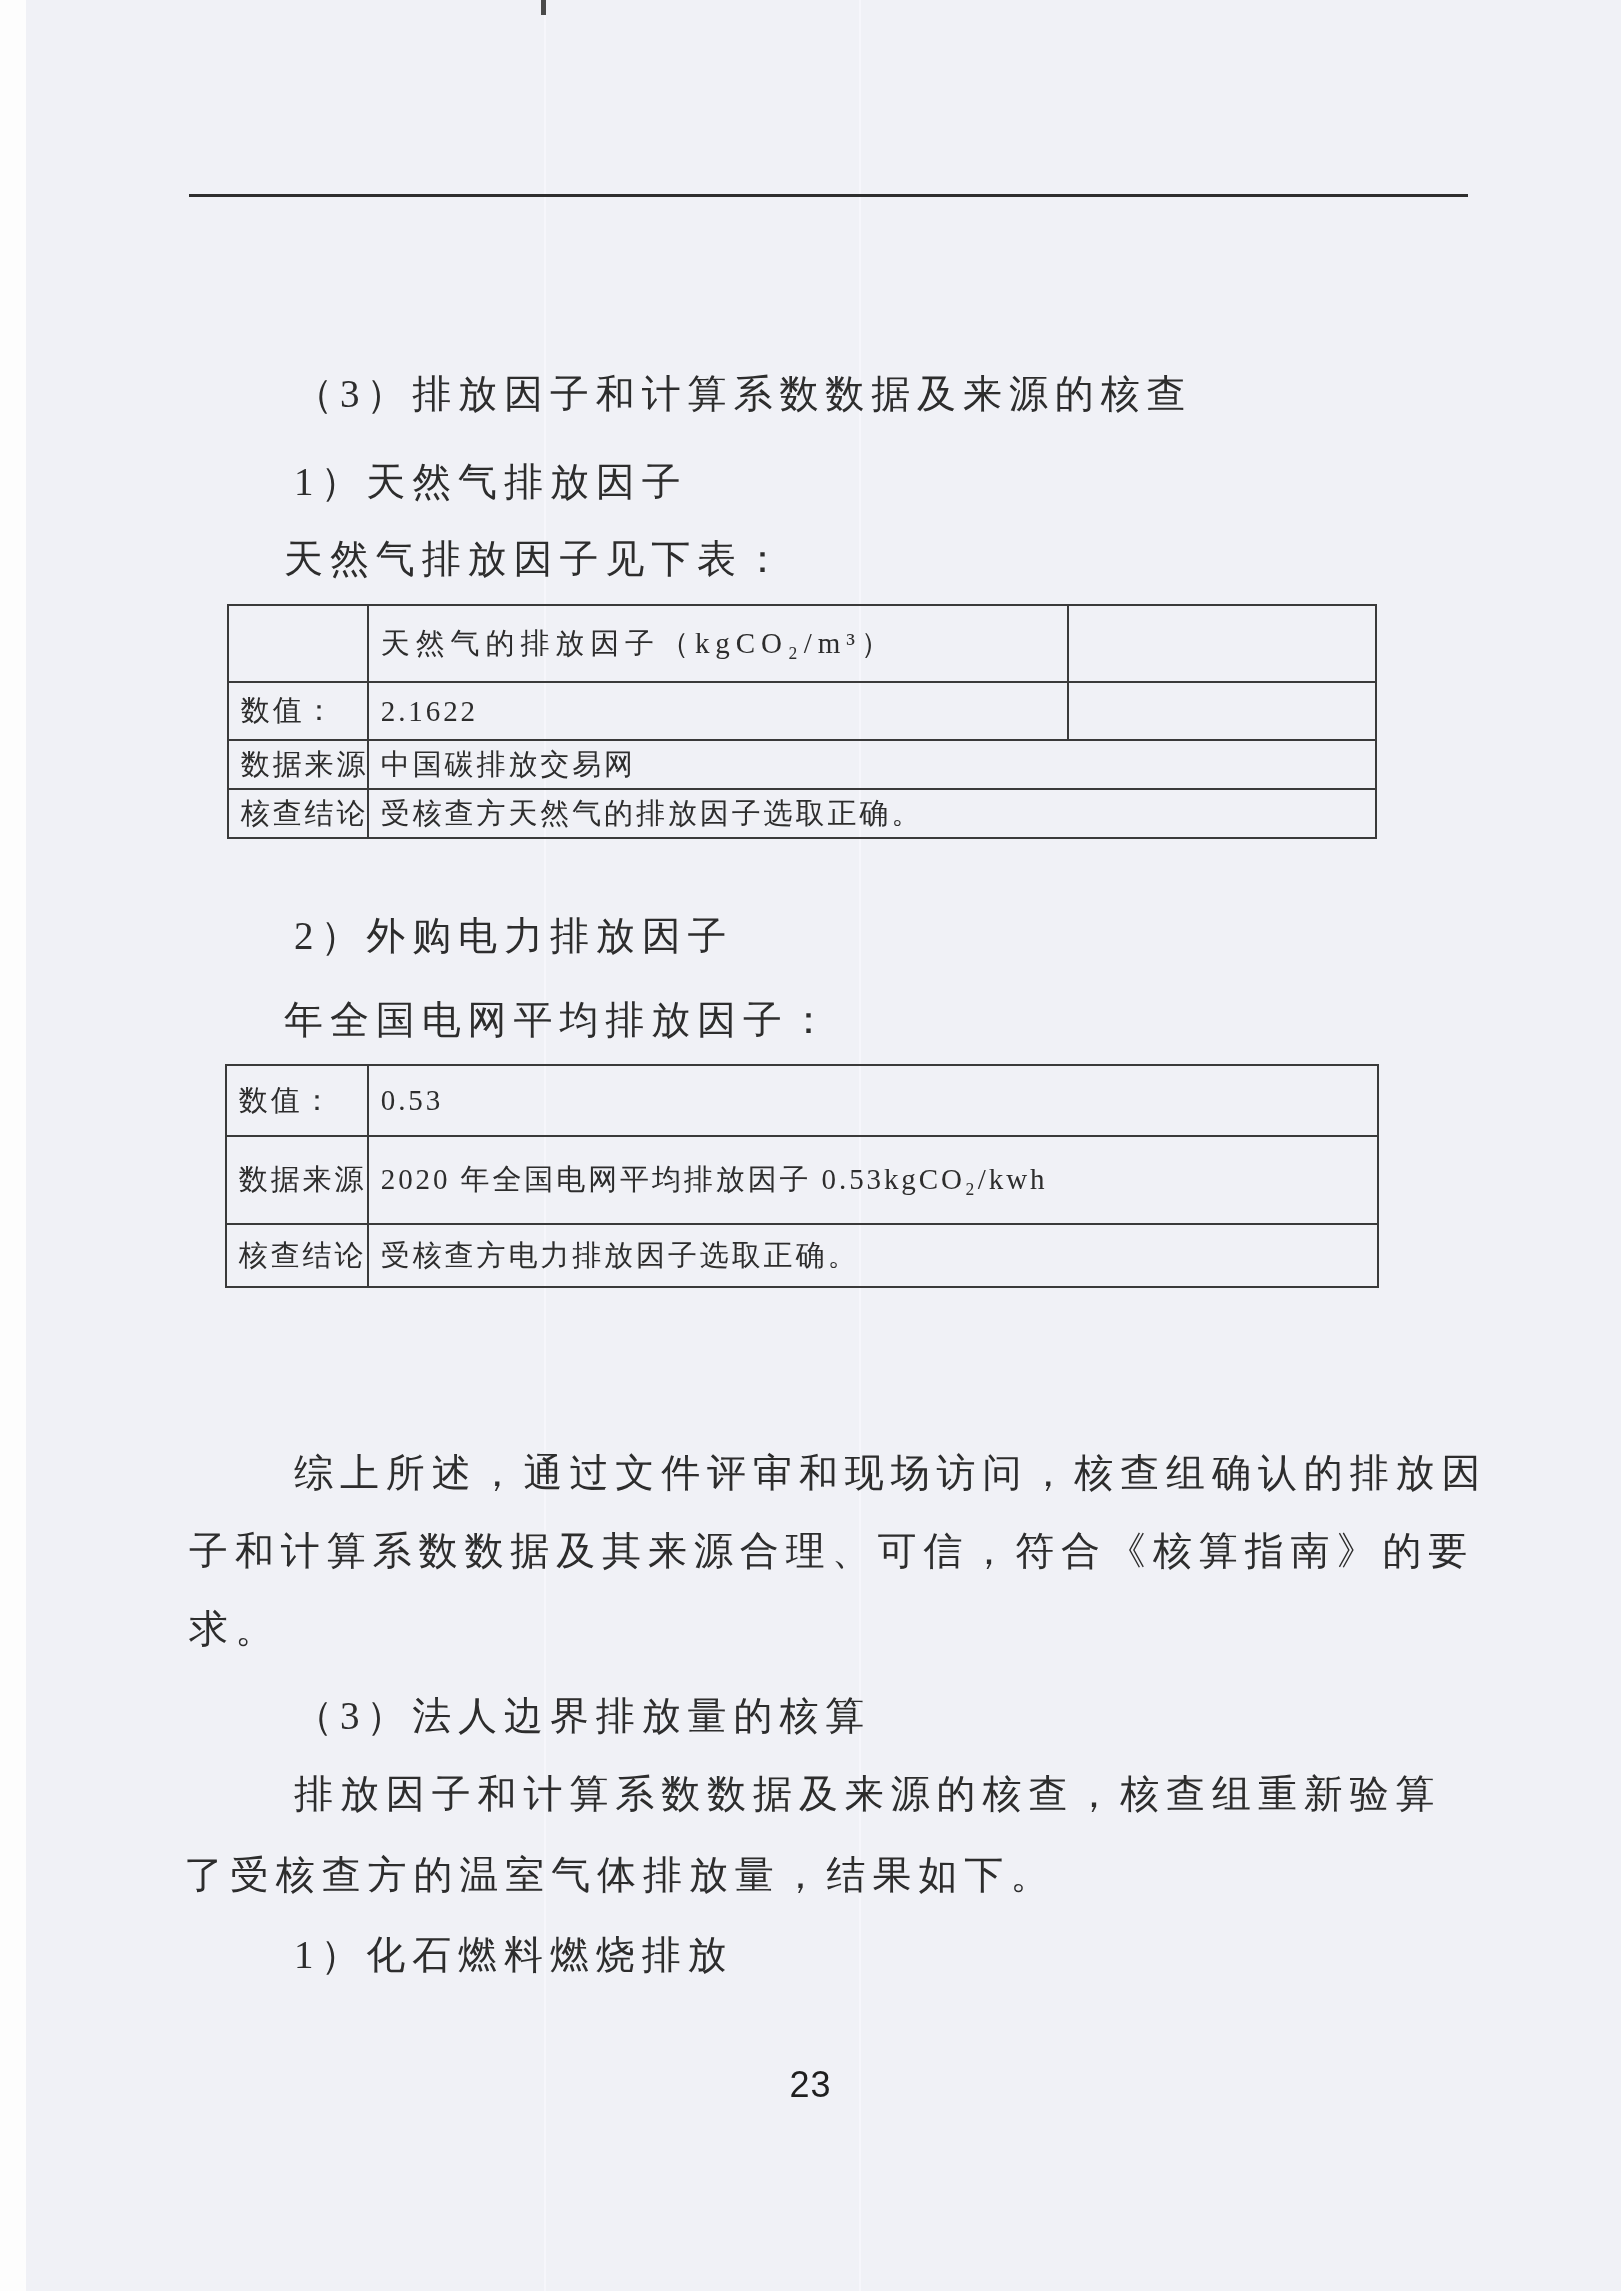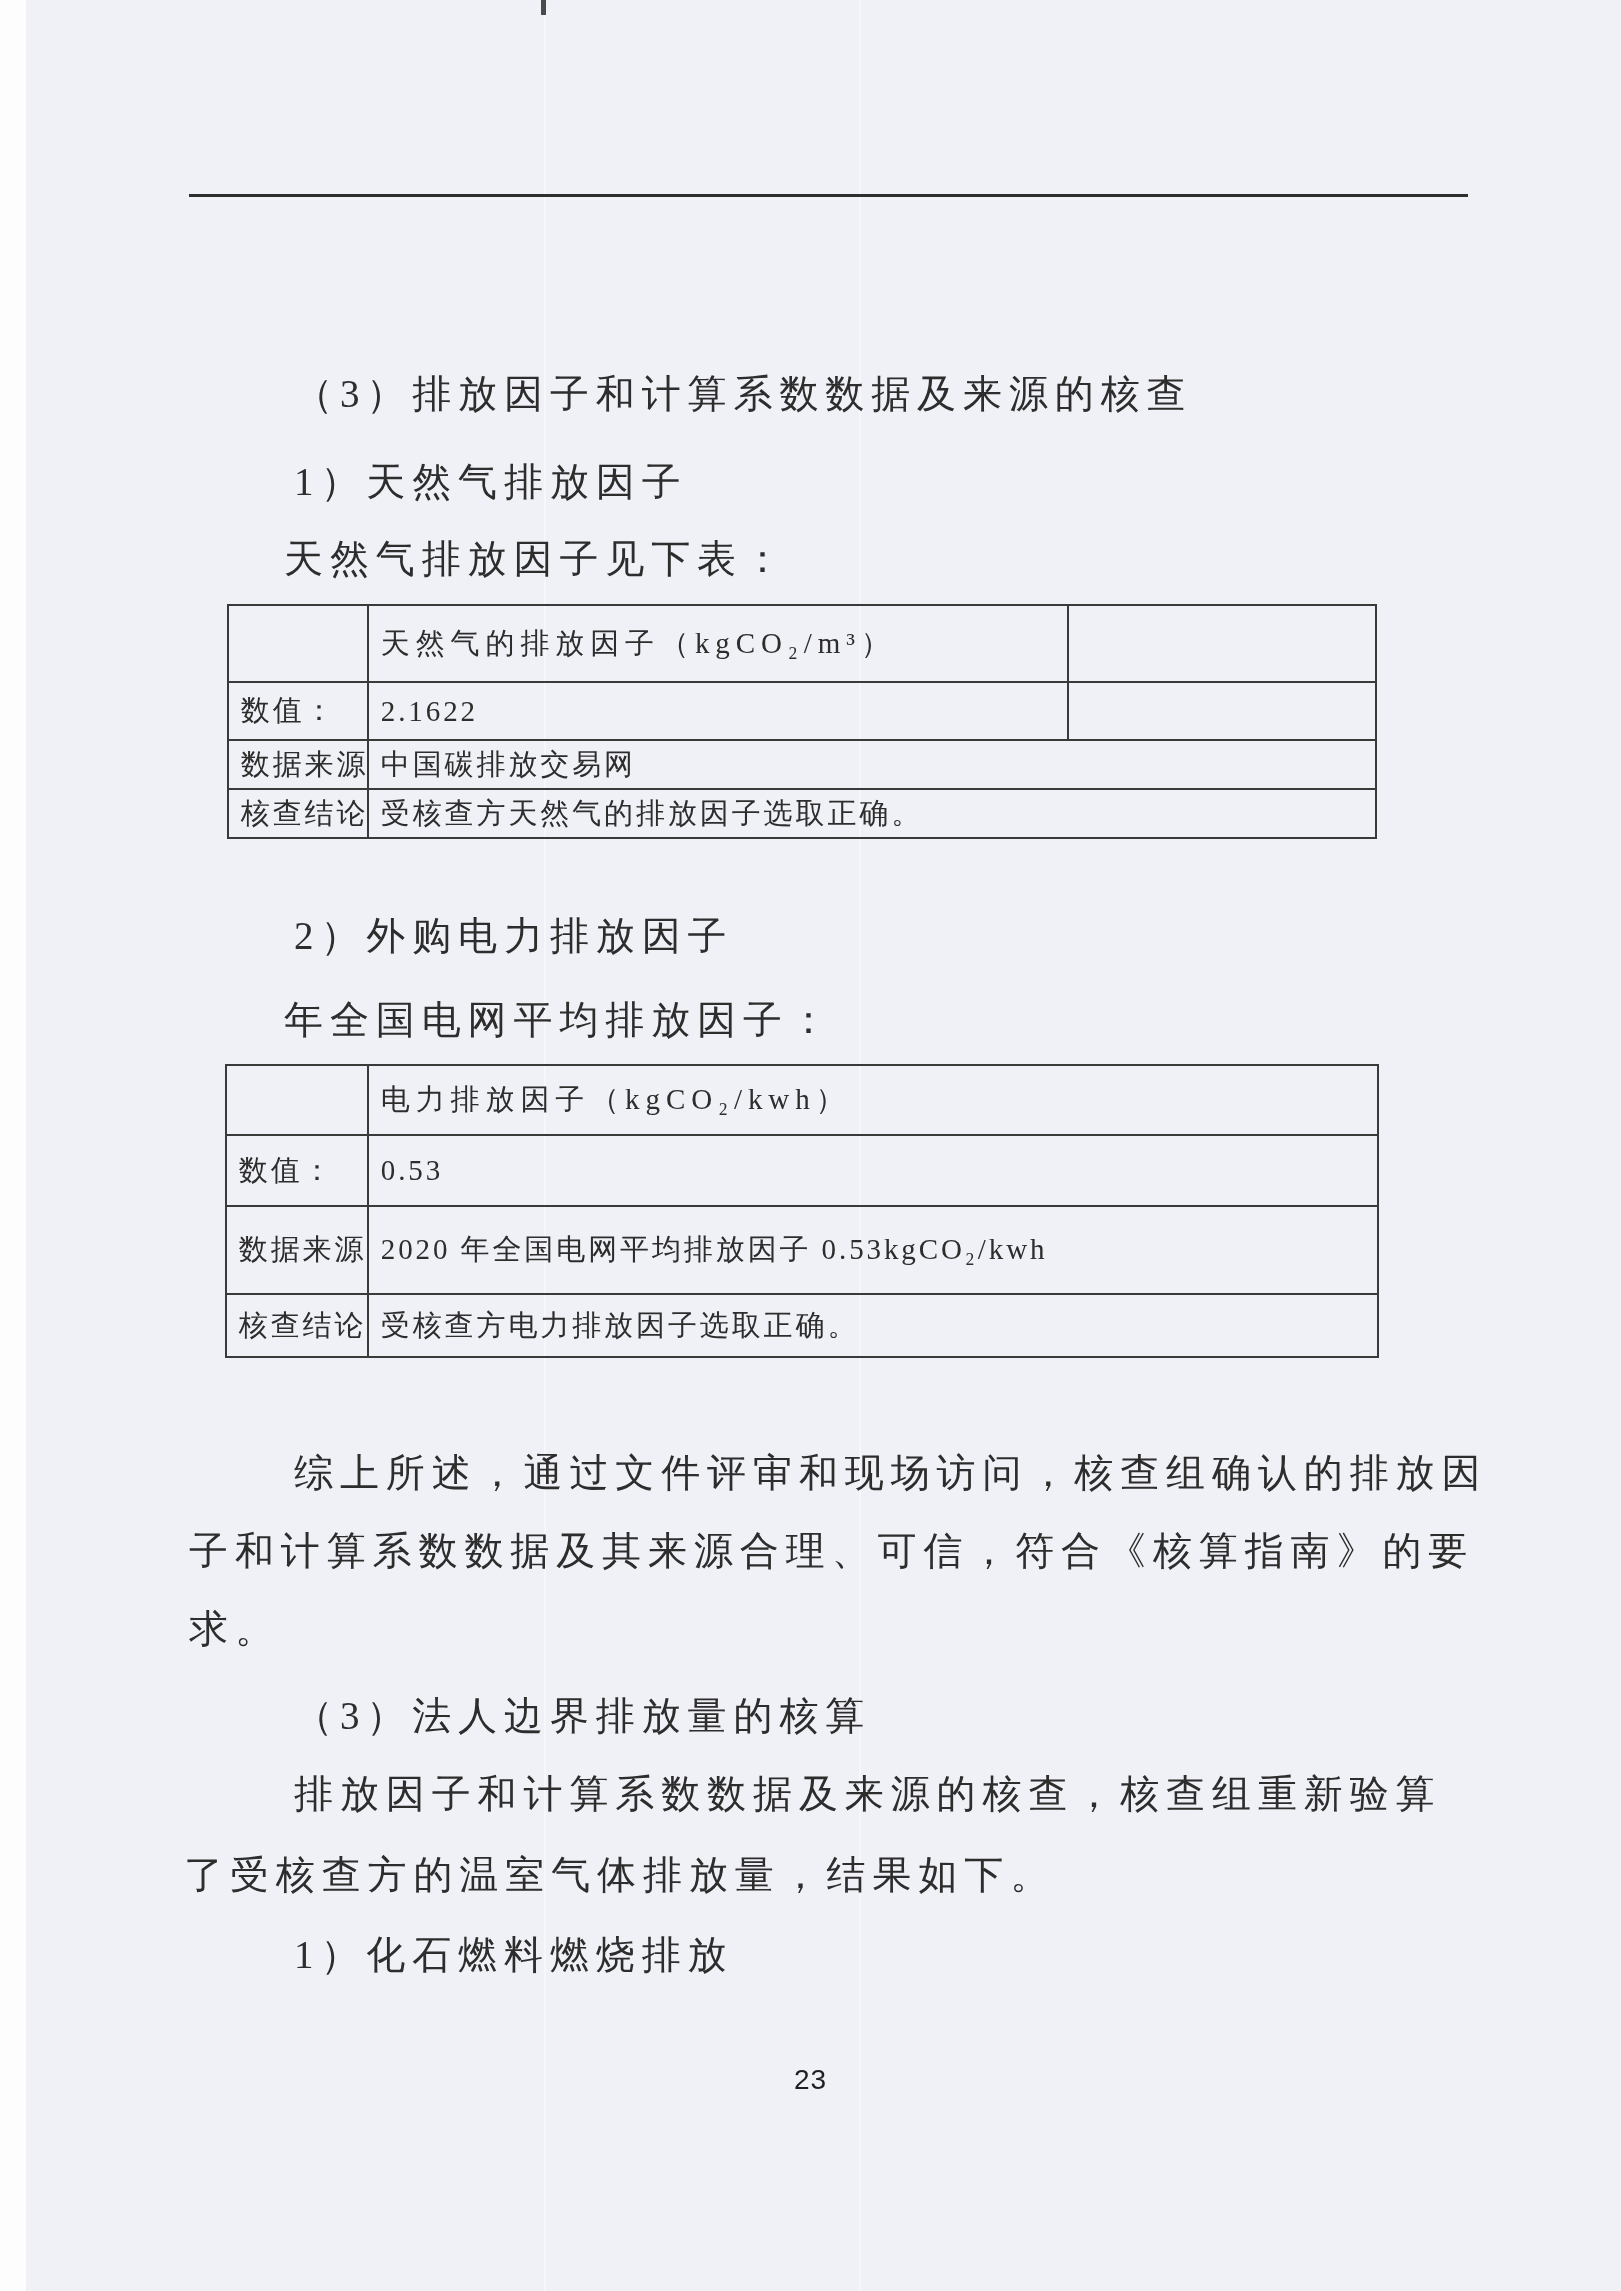--- a/index.html
+++ b/index.html
@@ -44,21 +44,21 @@
     letter-spacing:2.9px;
     vertical-align:middle;
     white-space:nowrap;
     overflow:hidden;
   }
   .doc-table td.t-head{letter-spacing:5.9px;}
   .page-number{
     position:absolute;left:0;top:2064px;width:1621px;
     text-align:center;
     font-family:"Liberation Sans","DejaVu Sans",sans-serif;
-    font-size:28px;color:#1f1f1f;letter-spacing:1px;
+    font-size:36px;color:#1f1f1f;letter-spacing:1px;
   }
 </style>
 </head>
 <body>
 
 <div class="scan">
   <div class="streak" style="left:518px"></div>
   <div class="streak" style="left:833px"></div>
 </div>
 
@@ -102,24 +102,20 @@
 <div class="line" style="left:294px;top:912px;">2）外购电力排放因子</div>
 
 <div class="line" style="left:284px;top:996px;">年全国电网平均排放因子：</div>
 
 <table class="doc-table" style="left:225px;top:1064px;width:1152px;">
   <colgroup>
       <col style="width:142px">
       <col style="width:1010px">
     </colgroup>
   <tbody>
-      <tr style="height:70px">
-    <td></td>
-    <td class="t-head">电力排放因子（kgCO₂/kwh）</td>
-  </tr>
   <tr style="height:71px">
     <td>数值：</td>
     <td>0.53</td>
   </tr>
   <tr style="height:88px">
     <td>数据来源：</td>
     <td>2020 年全国电网平均排放因子 0.53kgCO₂/kwh</td>
   </tr>
   <tr style="height:63px">
     <td>核查结论：</td>

